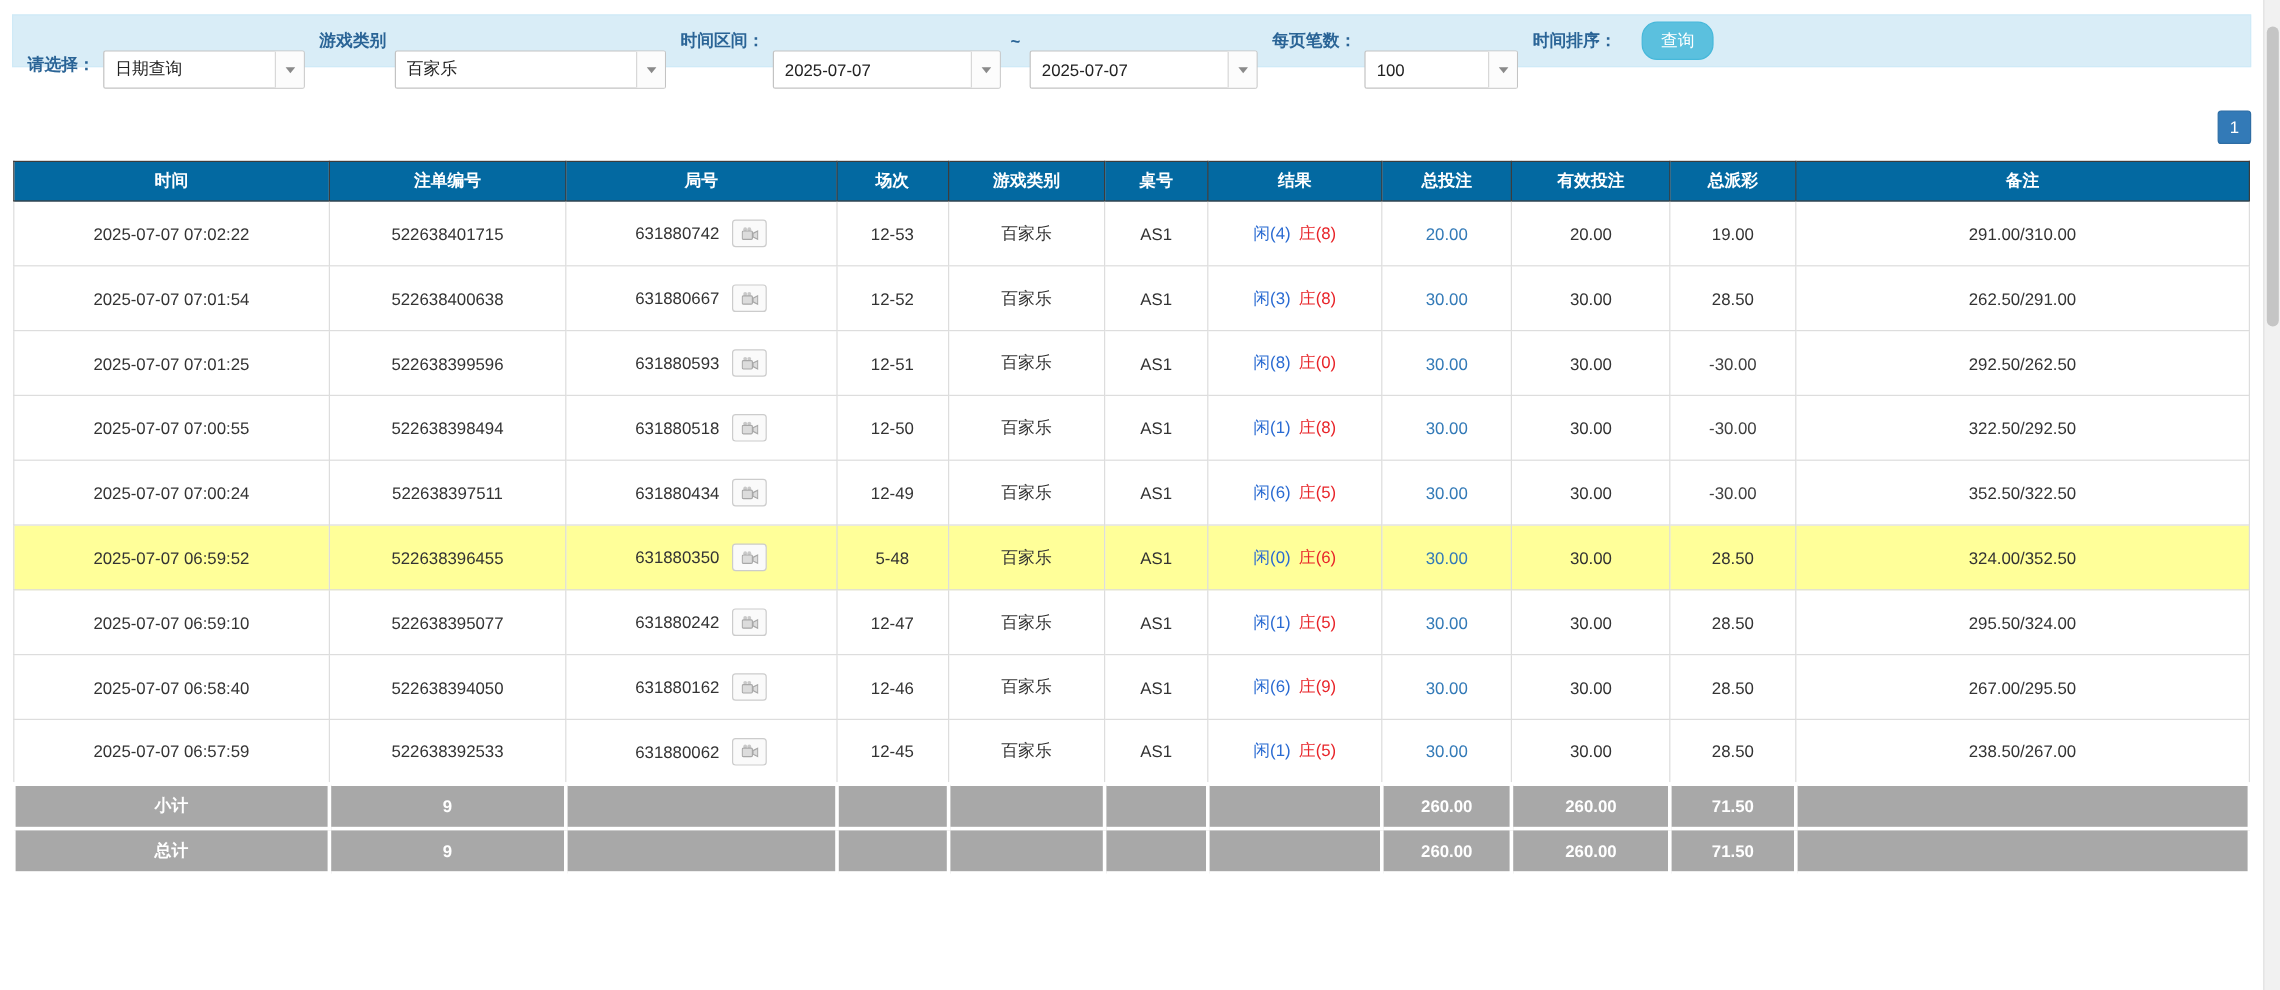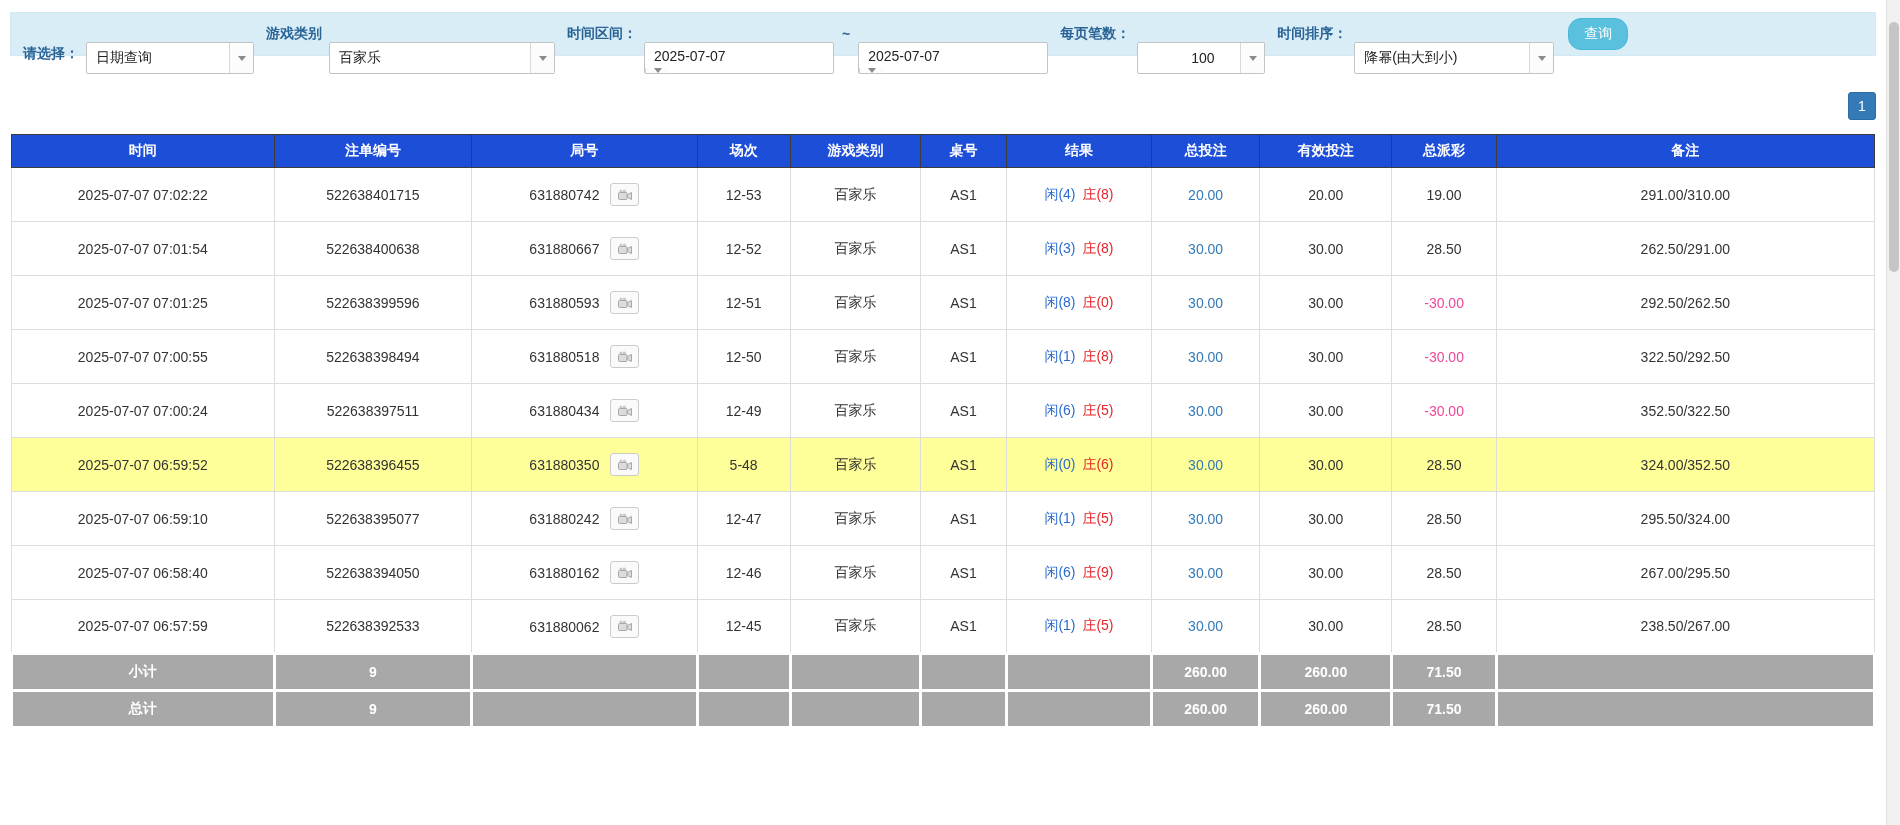--- a/index.html
+++ b/index.html
@@ -18,22 +18,22 @@
   .flabel.first { margin-left:4px;margin-top:40px; }
   .combo {
     display:flex; align-items:stretch; height:32px;
     background:#fff; border:1px solid #c3c3c3; border-radius:2px; cursor:pointer;margin-top:48px;
   }
   .combo-text { flex:1; display:flex; align-items:center; padding:0 9px; font-size:14px; color:#222; white-space:nowrap; overflow:hidden; }
   .combo-arrow { width:24px; display:flex; align-items:center; justify-content:center; border-left:1px solid #d8d8d8; background:#fcfcfc; }
   .combo-arrow::after { content:""; width:0; height:0; border-left:4px solid transparent; border-right:4px solid transparent; border-top:5px solid #8a8a8a; }
   .w-query { width:168px; }
   .w-game  { width:226px; }
-  .w-date  { width:190px;flex-direction:column; }
-  .w-size  { width:128px;padding-left:44px; }
+  .w-date  { width:190px; }
+  .w-size  { width:128px; }
   .w-sort  { width:200px; }
   .tilde { color:#2a6496; font-weight:bold; margin:0 8px; font-size:14px; }
   .search-btn {
     margin-left:14px; height:32px; padding:0 15px;
     background:#5bc0de; border:1px solid #46b8da; border-radius:13px;
     color:#fff; font-size:14px; cursor:pointer; font-family:inherit;
   }
 
   
   .summary-bar {
@@ -48,32 +48,32 @@
   .pagination { margin:36px 10px 14px 10px; text-align:right; }
   .page-btn {
     display:inline-block; min-width:28px; height:28px; line-height:26px;
     background:#337ab7; border:1px solid #2e6da4; border-radius:3px;
     color:#fff; font-size:14px; text-align:center; cursor:pointer;
   }
 
   
   table { width:1866px; margin:4px 10px 0 10px; border-collapse:collapse; font-size:14px; table-layout:fixed; }
   thead th {
-    background:#1d4ed8; color:#fff; font-weight:bold;
+    background:#0369a1; color:#fff; font-weight:bold;
     height:33px; border:1px solid #3c3c3c; text-align:center; padding:0 4px;
   }
   tbody td {
     background:#fff; border:1px solid #ddd; height:54px;
     text-align:center; color:#333; padding:0 4px; word-break:break-all;
   }
   tr.highlight td { background:#ffff99; }
   .link-blue { color:#337ab7; cursor:pointer; }
   .res-player { color:#2a6bd2; margin-right:3px; }
   .res-banker { color:#e8252a; }
-  td.neg, .neg { color:#ec4899; }
+  td.neg, .neg { color:#404040; }
   tfoot td {
     background:#a8a8a8; color:#fff; font-weight:bold;
     height:37px; border:3px solid #fff; text-align:center; font-size:14px;
   }
   .round-num { vertical-align:middle; }
   .replay-btn {
     display:inline-flex; align-items:center; justify-content:center;
     width:29px; height:23px; margin-left:7px; padding:0;
     border:1px solid #ccc; border-radius:3px; background:#fafafa;
     cursor:pointer; vertical-align:middle;
@@ -119,24 +119,20 @@
         <span class="combo-arrow"></span>
       </div>
 
       <span class="flabel">每页笔数：</span>
       <div class="combo w-size">
         <span class="combo-text">100</span>
         <span class="combo-arrow"></span>
       </div>
 
       <span class="flabel">时间排序：</span>
-      <div class="combo w-sort">
-        <span class="combo-text">降幂(由大到小)</span>
-        <span class="combo-arrow"></span>
-      </div>
 
       <button class="search-btn" type="button">查询</button>
     </div>
 
 
     <div class="pagination">
       <span class="page-btn">1</span>
     </div>
 
     <table>

